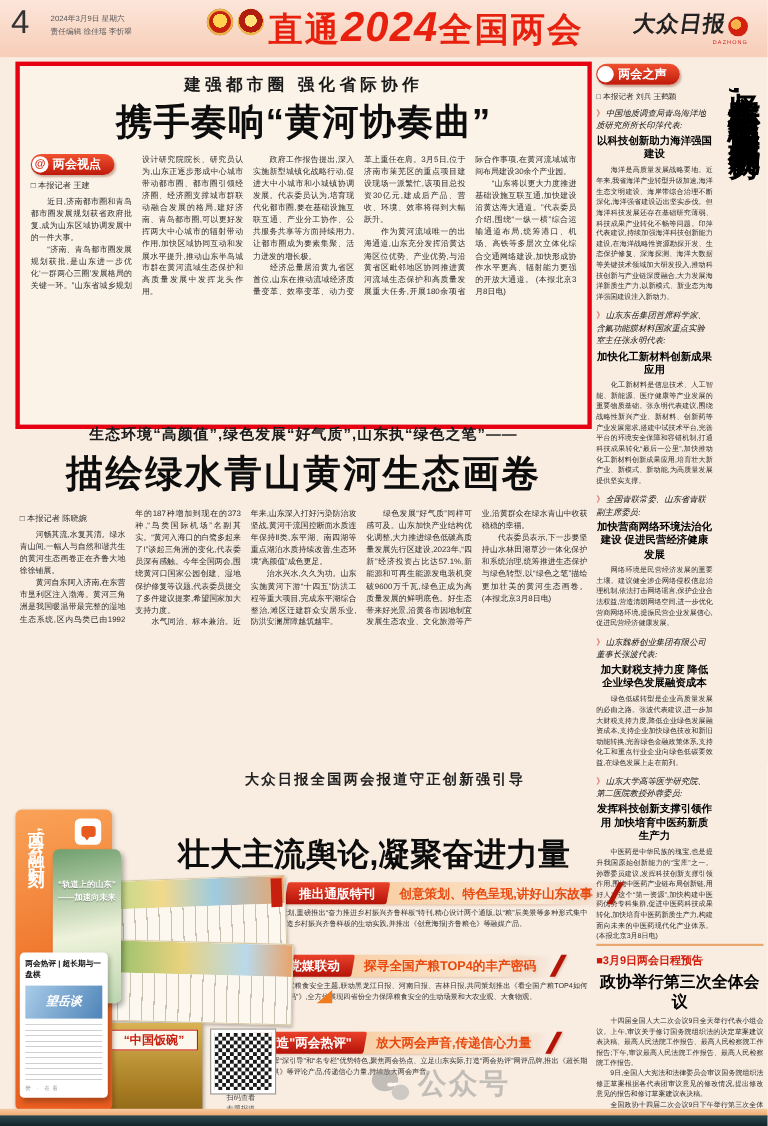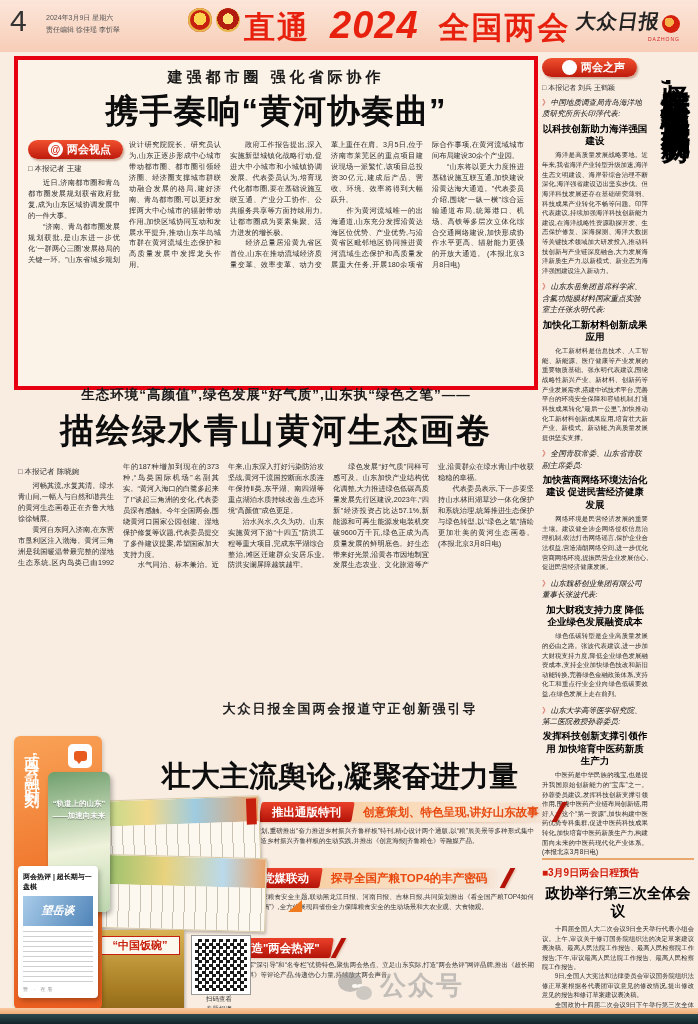--- a/index.html
+++ b/index.html
@@ -7,37 +7,37 @@
         font-family:"Liberation Sans",sans-serif;color:#222;}
   
   .header{position:absolute;left:0;top:0;width:698px;height:52px;
           background:linear-gradient(180deg,#fce6d9,#f7cdb8);}
   .pagenum{position:absolute;left:10px;top:4px;font-size:30px;font-weight:400;color:#333;}
   .dateblk{position:absolute;left:46px;top:12px;font-size:7px;color:#555;line-height:1.7;}
   .emblems{position:absolute;left:188px;top:8px;display:flex;gap:4px;}
   .emb{width:24px;height:24px;border-radius:50%;}
   .emb.nat{background:radial-gradient(circle at 50% 45%,#ffd34d 0 35%,#c8200f 36% 100%);box-shadow:0 0 0 2px #e7b74b inset;}
   .emb.cppcc{background:radial-gradient(circle at 50% 45%,#ffe27a 0 30%,#b31d10 31% 60%,#e7b74b 61% 100%);}
-  .banner{position:absolute;left:244px;top:4px;display:flex;align-items:baseline;gap:20px;color:#e8210f;}
+  .banner{position:absolute;left:244px;top:4px;display:flex;align-items:baseline;gap:0;color:#e8210f;}
   .banner .b1,.banner .b3{font-size:31px;font-weight:900;letter-spacing:2px;}
   .banner .b2{font-size:38px;font-weight:900;font-style:italic;letter-spacing:1px;}
   .masthead{position:absolute;right:18px;top:8px;text-align:right;}
   .mh-script{font-family:"Liberation Serif",serif;font-weight:bold;font-size:20px;color:#222;
              transform:skewX(-8deg);display:inline-block;letter-spacing:1px;}
   .mh-logo{display:inline-block;width:18px;height:18px;border-radius:50%;vertical-align:middle;
            background:radial-gradient(circle at 40% 40%,#f7b24a 0 30%,#d3200f 31% 100%);margin-left:2px;}
   .mh-sub{font-size:5px;color:#c22;letter-spacing:1px;margin-top:1px;}
   
   .kicker{font-weight:bold;color:#1a1a1a;text-align:center;}
   .headline{font-weight:900;color:#0d0d0d;text-align:center;}
   .body-text{font-size:7.2px;line-height:1.52;color:#2b2b2b;text-align:justify;white-space:pre-wrap;}
   .byline{font-size:7.5px;color:#333;margin:5px 0 4px;}
   .badge-pill{display:flex;align-items:center;gap:4px;width:max-content;
               background:linear-gradient(180deg,#f0512f,#bf1a0c);color:#fff;font-weight:bold;font-size:11px;
-              padding:2px 12px 2px 20px;border-radius:12px;box-shadow:1.5px 2px 2px rgba(120,40,10,.35);justify-content:space-between;}
+              padding:2px 12px 2px 1px;border-radius:12px;box-shadow:1.5px 2px 2px rgba(120,40,10,.35);justify-content:space-between;}
   .badge-pill .at{width:15px;height:15px;border-radius:50%;background:#fff;color:#d3250f;
                   font-size:10px;font-weight:bold;display:flex;align-items:center;justify-content:center;}
   
   .lead{position:absolute;left:14px;top:56px;width:524px;height:334px;border:4px solid #e60012;
         background:#fbf2e8;box-sizing:border-box;padding:6px 10px;}
   .lead .kicker{font-size:15px;letter-spacing:4px;margin-top:2px;}
   .lead .headline{font-size:33px;margin-top:2px;letter-spacing:1px;}
   .lead-body{margin-top:6px;column-count:5;column-gap:9px;column-fill:balance;}
   
   .eco{position:absolute;left:14px;top:384px;width:524px;height:336px;padding:2px 4px;box-sizing:border-box;}
@@ -245,20 +245,21 @@
       </div>
     <div class="tagline">探寻全国产粮TOP4的丰产密码</div>
     <div class="slash"></div>
   </div>
   <div class="media-para" style="left:228px;top:892px;">　　聚焦国家粮食安全主题,联动黑龙江日报、河南日报、吉林日报,共同策划推出《看全国产粮TOP4如何增开“丰收密码”》,全方位展现四省份全力保障粮食安全的生动场景和大农业观、大食物观。</div>
 
   <div class="media-row" style="left:228px;top:938px;">
     <div class="ribbon">
         <span>打造"两会热评"</span>
       </div>
+    <div class="tagline">放大两会声音,传递信心力量</div>
     <div class="slash"></div>
   </div>
   <div class="media-para" style="left:228px;top:960px;">　　发挥“深引导”和“名专栏”优势特色,聚焦两会热点、立足山东实际,打造“两会热评”网评品牌,推出《超长期与一盘棋》等评论产品,传递信心力量,持续放大两会声音。</div>
 
   <div class="spread" style="left:100px;top:798px;width:158px;height:62px;transform:rotate(-2deg);">
     <div class="art"></div>
       <div class="cols"></div>
     <div class="mast"></div>
   </div>
   <div class="spread" style="left:96px;top:856px;width:168px;height:72px;transform:rotate(1.5deg);">

